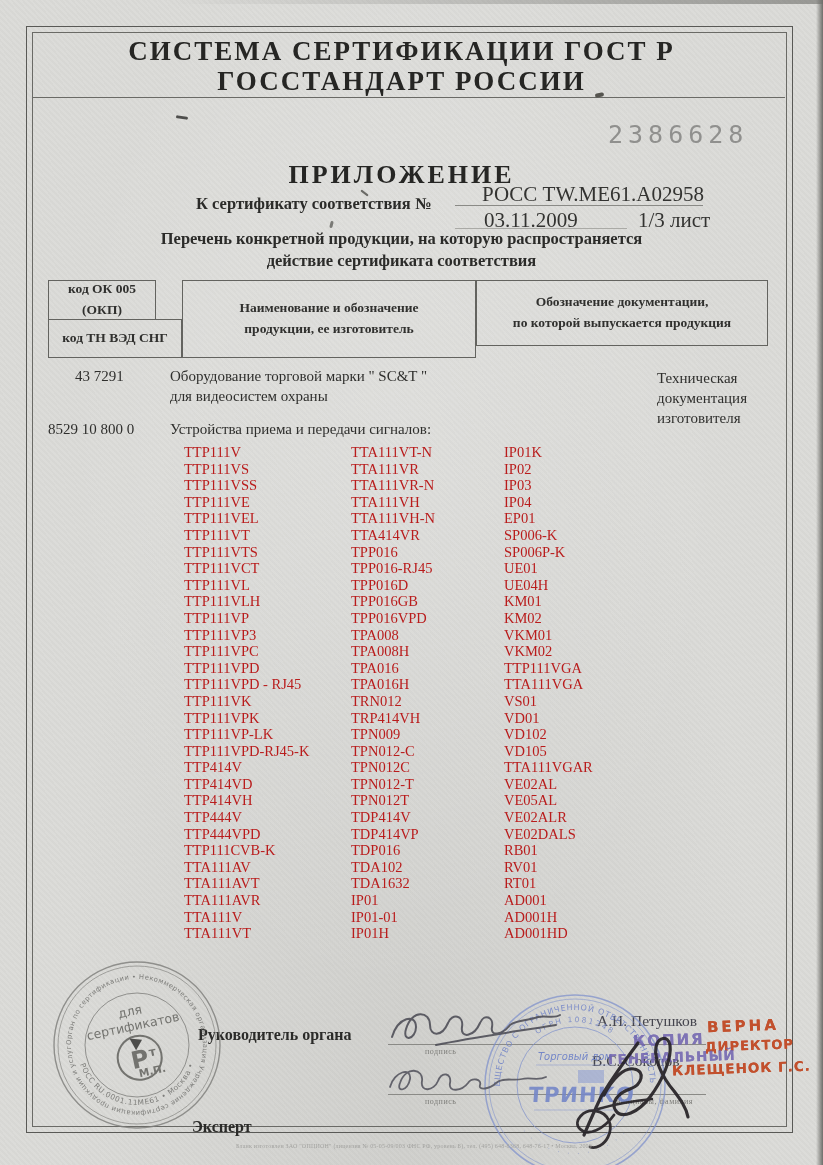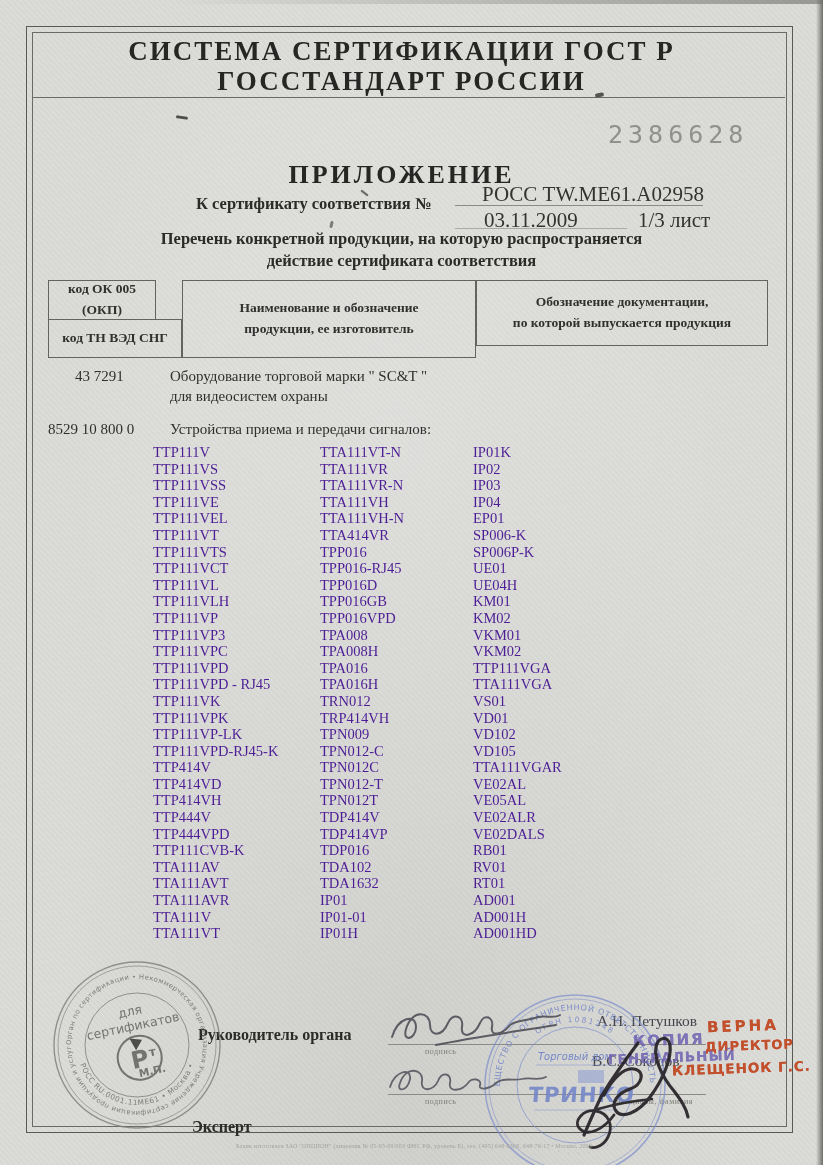--- a/index.html
+++ b/index.html
@@ -28,21 +28,21 @@
   .serial{font-family:"DejaVu Sans Mono",monospace;font-size:25px;letter-spacing:5px;color:#90908e;}
   .title{font-size:26px;letter-spacing:3px;color:#262624;}
   .lbl{font-size:16.5px;color:#2b2b29;}
   .val{font-size:21px;color:#333331;}
   .sub{font-size:16.5px;color:#2b2b29;}
   .cell{position:absolute;border:1.2px solid #63635f;box-sizing:border-box;
         display:flex;align-items:center;justify-content:center;text-align:center;
         font-size:13.5px;font-weight:bold;line-height:1.55;color:#30302e;}
   .txt{font-size:15px;color:#2f2f2d;}
   .doclines{font-size:15px;line-height:20px;color:#2f2f2d;}
-  .rows{position:absolute;left:153px;top:444px;width:490px;font-size:14.5px;color:#4c1d95;}
+  .rows{position:absolute;left:184px;top:444px;width:490px;font-size:14.5px;color:#b91c1c;}
   .prow{display:grid;grid-template-columns:167px 153px 1fr;height:16.6px;line-height:16.6px;}
   .cap{font-size:8px;color:#7c7c78;letter-spacing:.5px;}
   .name{font-size:15.5px;color:#45454e;}
   .fineprint{font-size:6px;color:#a3a3a0;letter-spacing:.2px;}
   .stampword{font-family:"DejaVu Sans",sans-serif;font-weight:bold;transform:rotate(-2deg);
              text-shadow:0 0 .6px currentColor;white-space:nowrap;}
   .speck{position:absolute;border-radius:2px;}
   svg text{font-family:"DejaVu Sans",sans-serif;}
 </style>
 </head>
@@ -82,20 +82,25 @@
   <div class="cell" style="left:476px;top:280px;width:292px;height:66px;">
     <div>
       <div>Обозначение документации,</div>
       <div>по которой выпускается продукция</div>
     </div>
   </div>
 
   <div class="abs txt" style="left:75px;top:368px;">43 7291</div>
   <div class="abs txt" style="left:170px;top:368px;">Оборудование торговой марки " SC&amp;T "</div>
   <div class="abs txt" style="left:170px;top:388px;">для видеосистем охраны</div>
+  <div class="abs doclines" style="left:657px;top:368px;">
+    <div>Техническая</div>
+    <div>документация</div>
+    <div>изготовителя</div>
+  </div>
   <div class="abs txt" style="left:48px;top:421px;">8529 10 800 0</div>
   <div class="abs txt" style="left:170px;top:421px;">Устройства  приема и передачи сигналов:</div>
 
   <div class="rows">
       <div class="prow">
         <span>TTP111V</span>
         <span>TTA111VT-N</span>
         <span>IP01K</span>
       </div>
       <div class="prow">

